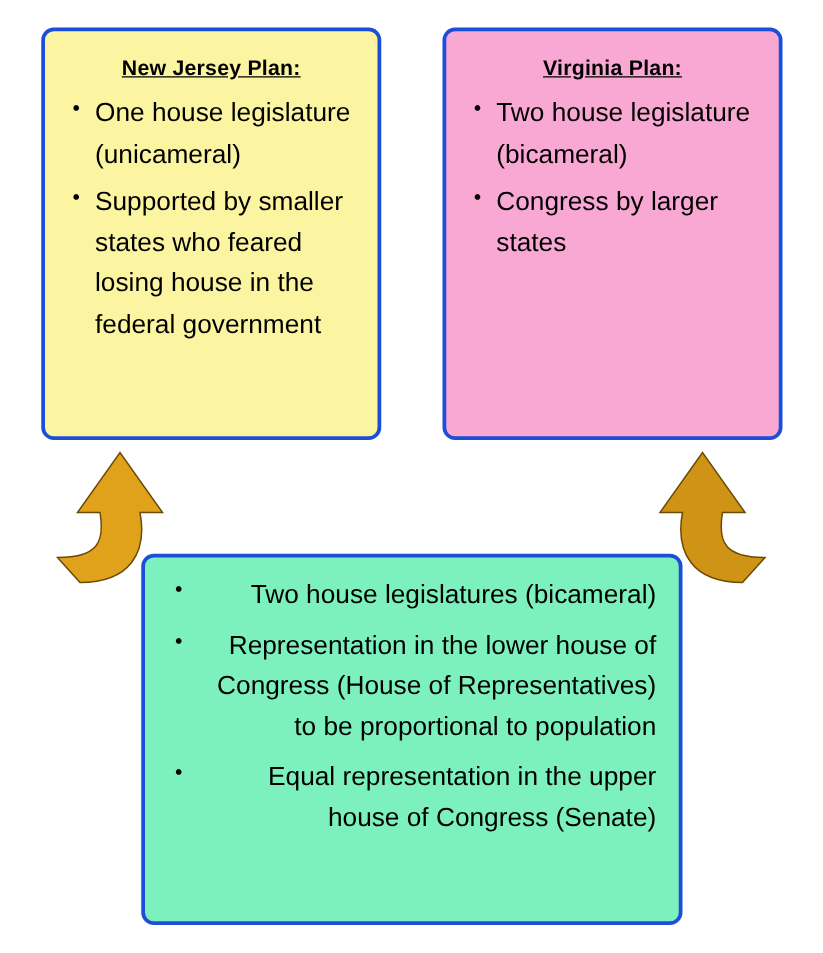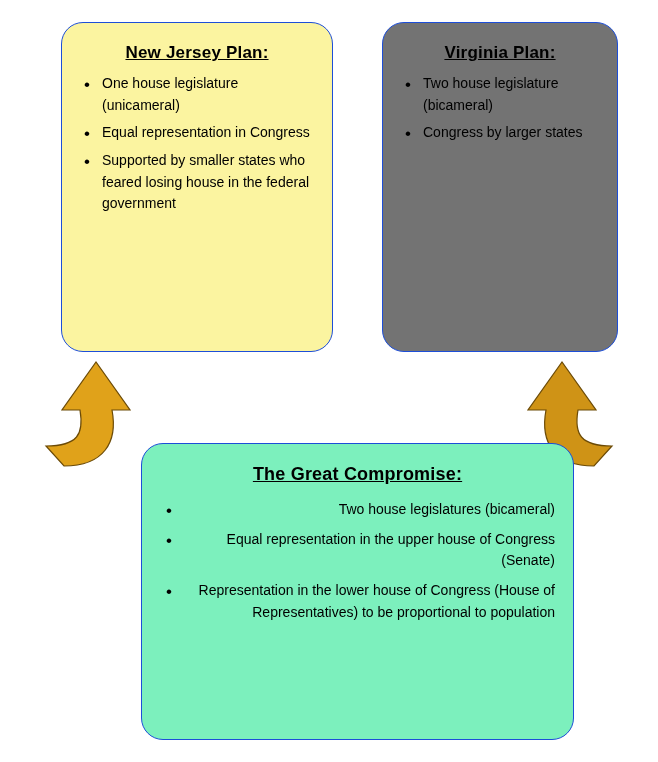--- a/index.html
+++ b/index.html
@@ -19,24 +19,23 @@
     position: absolute;
     left: 0;
     top: 0;
     width: 658px;
     height: 762px;
   }
 
   .box {
     position: absolute;
     box-sizing: border-box;
-    border: 1px solid #1d4ed8;
-    border-radius: 22px;
+    border: 3px solid #1d4ed8;
+    border-radius: 10px;
     padding: 14px 18px 14px 18px;
-    margin-left: 28px;
   }
 
   .box-title {
     text-align: center;
     font-weight: bold;
     font-size: 17px;
     color: #000000;
     text-decoration: underline;
     margin: 6px 0 10px 0;
     letter-spacing: 0.2px;
@@ -44,21 +43,21 @@
 
   .box-list {
     margin: 0;
     padding: 0;
     list-style: none;
   }
 
   .box-list li {
     position: relative;
     padding-left: 22px;
-    font-size: 14px;
+    font-size: 21px;
     line-height: 1.55;
     color: #000000;
     margin-bottom: 6px;
   }
 
   .box-list li::before {
     content: "\2022";
     position: absolute;
     left: 4px;
     top: -1px;
@@ -72,23 +71,23 @@
     left: 33px;
     top: 22px;
     width: 272px;
     height: 330px;
     background: #fbf4a0;
   }
 
   #box-va {
     left: 354px;
     top: 22px;
-    width: 236px;
+    width: 272px;
     height: 330px;
-    background: #737373;
+    background: #f9a8d4;
   }
 
   #box-gc {
     left: 113px;
     top: 443px;
     width: 433px;
     height: 297px;
     background: #7cf0bd;
   }
 
@@ -127,21 +126,20 @@
 </style>
 </head>
 <body>
 
 <div class="diagram">
 
   <div class="box" id="box-nj">
     <div class="box-title">New Jersey Plan:</div>
     <ul class="box-list">
       <li>One house legislature (unicameral)</li>
-      <li>Equal representation in Congress</li>
       <li>Supported by smaller states who feared losing house in the federal government</li>
     </ul>
   </div>
 
   <div class="box" id="box-va">
     <div class="box-title">Virginia Plan:</div>
     <ul class="box-list">
       <li>Two house legislature (bicameral)</li>
       <li>Congress by larger states</li>
     </ul>
@@ -163,21 +161,20 @@
              C 32 6, 18 30, 24 62
              L 6 62
              L 40 110
              L 74 62
              L 56 62
              C 52 38, 58 26, 90 26
              Z" fill="#cf9316" stroke="#6b4a06" stroke-width="1.2" transform="rotate(180 55 58) scale(-1,1) translate(-110,0)"></path>
   </svg>
 
   <div class="box" id="box-gc">
-    <div class="box-title">The Great Compromise:</div>
     <ul class="box-list">
       <li>Two house legislatures (bicameral)</li>
+      <li>Representation in the lower house of Congress (House of Representatives) to be proportional to population</li>
       <li>Equal representation in the upper house of Congress (Senate)</li>
-      <li>Representation in the lower house of Congress (House of Representatives) to be proportional to population</li>
     </ul>
   </div>
 
 </div>
 
 </body></html>

